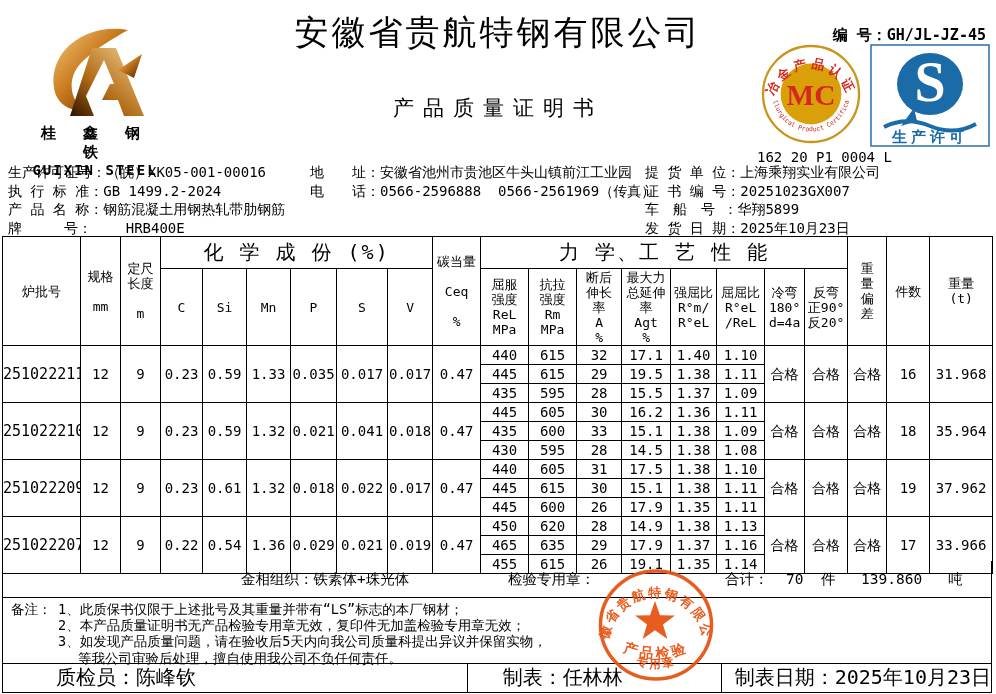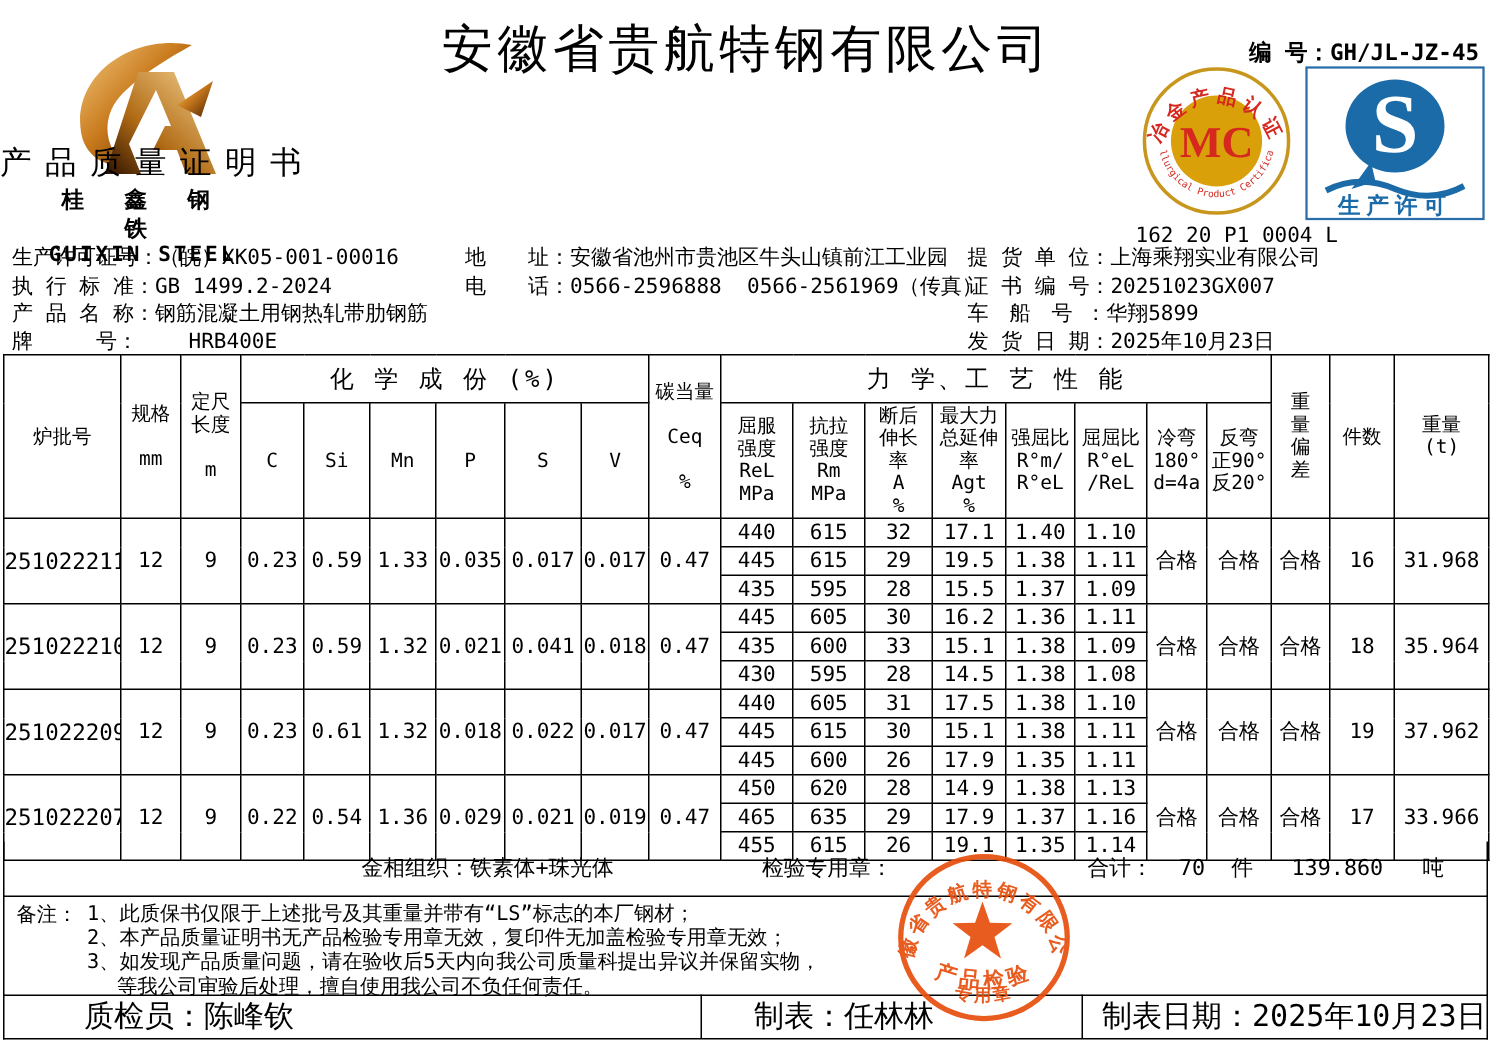--- a/index.html
+++ b/index.html
@@ -1,21 +1,21 @@
 <!DOCTYPE html>
 <html><head>
 <meta charset="utf-8">
 <style>
   html,body{margin:0;padding:0;background:#fff;}
   .page{position:relative;width:996px;height:694px;background:#fff;overflow:hidden;
         font-family:"DejaVu Sans Mono","Liberation Mono",monospace;color:#000;}
   
   .company-title{position:absolute;top:10px;left:0;width:100%;text-align:center;
     font-family:"Liberation Serif","DejaVu Serif",serif;font-size:34px;letter-spacing:3px;}
-  .doc-title{position:absolute;top:94px;left:0;width:100%;
+  .doc-title{position:absolute;top:94px;left:0;width:100%;text-align:center;
     font-family:"Liberation Serif","DejaVu Serif",serif;font-size:21px;letter-spacing:9px;}
   .doc-number{position:absolute;top:26px;right:10px;font-size:15px;font-weight:bold;}
   .logo-block{position:absolute;left:30px;top:26px;width:130px;}
   .logo-cn{margin-top:2px;text-align:center;font-size:15px;letter-spacing:9px;font-weight:bold;}
   .logo-en{text-align:center;font-size:14px;letter-spacing:2px;font-weight:bold;}
   .mc-block{position:absolute;left:757px;top:44px;width:108px;text-align:center;}
   .mc-code{margin-top:1px;font-size:14px;letter-spacing:0px;white-space:nowrap;}
   .qs-block{position:absolute;left:870px;top:44px;}
   
   .info-col{position:absolute;top:163px;font-size:14px;}
@@ -25,21 +25,21 @@
   .info-col-right{left:645px;}
   
   .cert-table{position:absolute;top:236px;left:2px;width:990px;border-collapse:collapse;table-layout:fixed;}
   .cert-table th,.cert-table td{border:1px solid #000;padding:0;text-align:center;vertical-align:middle;
     font-weight:normal;white-space:pre-line;overflow:hidden;}
   .cert-table th{font-size:13px;line-height:15px;}
   .cert-table td{font-size:14px;line-height:18px;}
   .cert-table thead tr.hr1{height:32px;}
   .cert-table thead tr.hr2{height:77px;}
   .cert-table tbody tr{height:18px;}
-  .cert-table th.grp{font-size:16px;letter-spacing:2px;}
+  .cert-table th.grp{font-size:20px;letter-spacing:2px;}
   .cert-table td.batch{font-size:15px;}
   
   .summary-row{position:absolute;top:561px;left:2px;width:988px;height:36px;
     border:1px solid #000;border-top:none;font-size:14.5px;}
   .summary-row span{position:absolute;top:0;line-height:36px;white-space:pre;}
   
   .notes-box{position:absolute;top:597px;left:2px;width:988px;height:66px;
     border:1px solid #000;border-top:none;font-size:13.5px;}
   .notes-label{position:absolute;left:8px;top:4px;}
   .notes-lines{position:absolute;left:55px;top:4px;}

